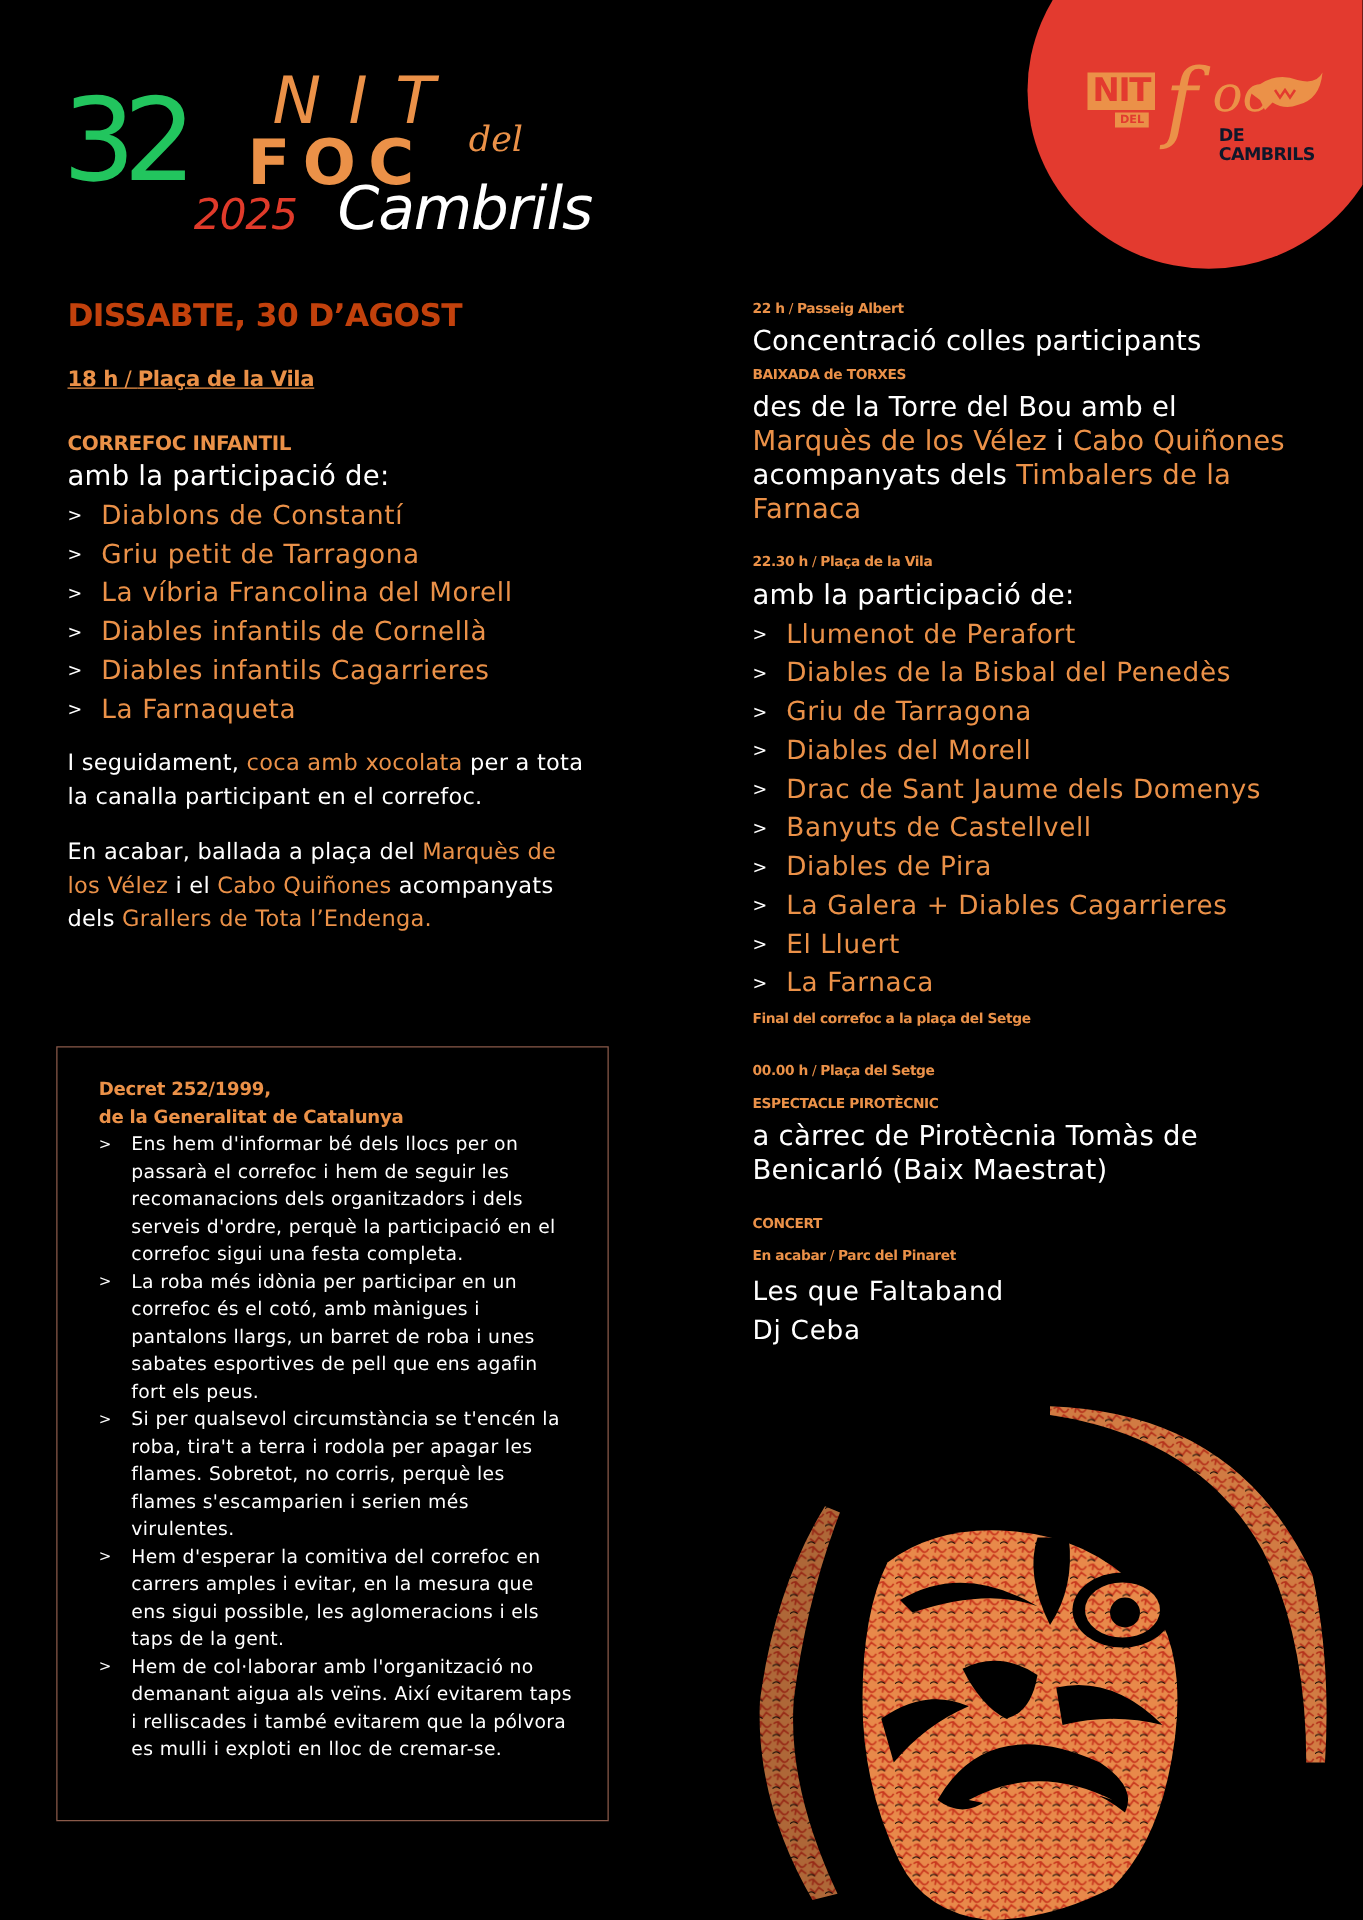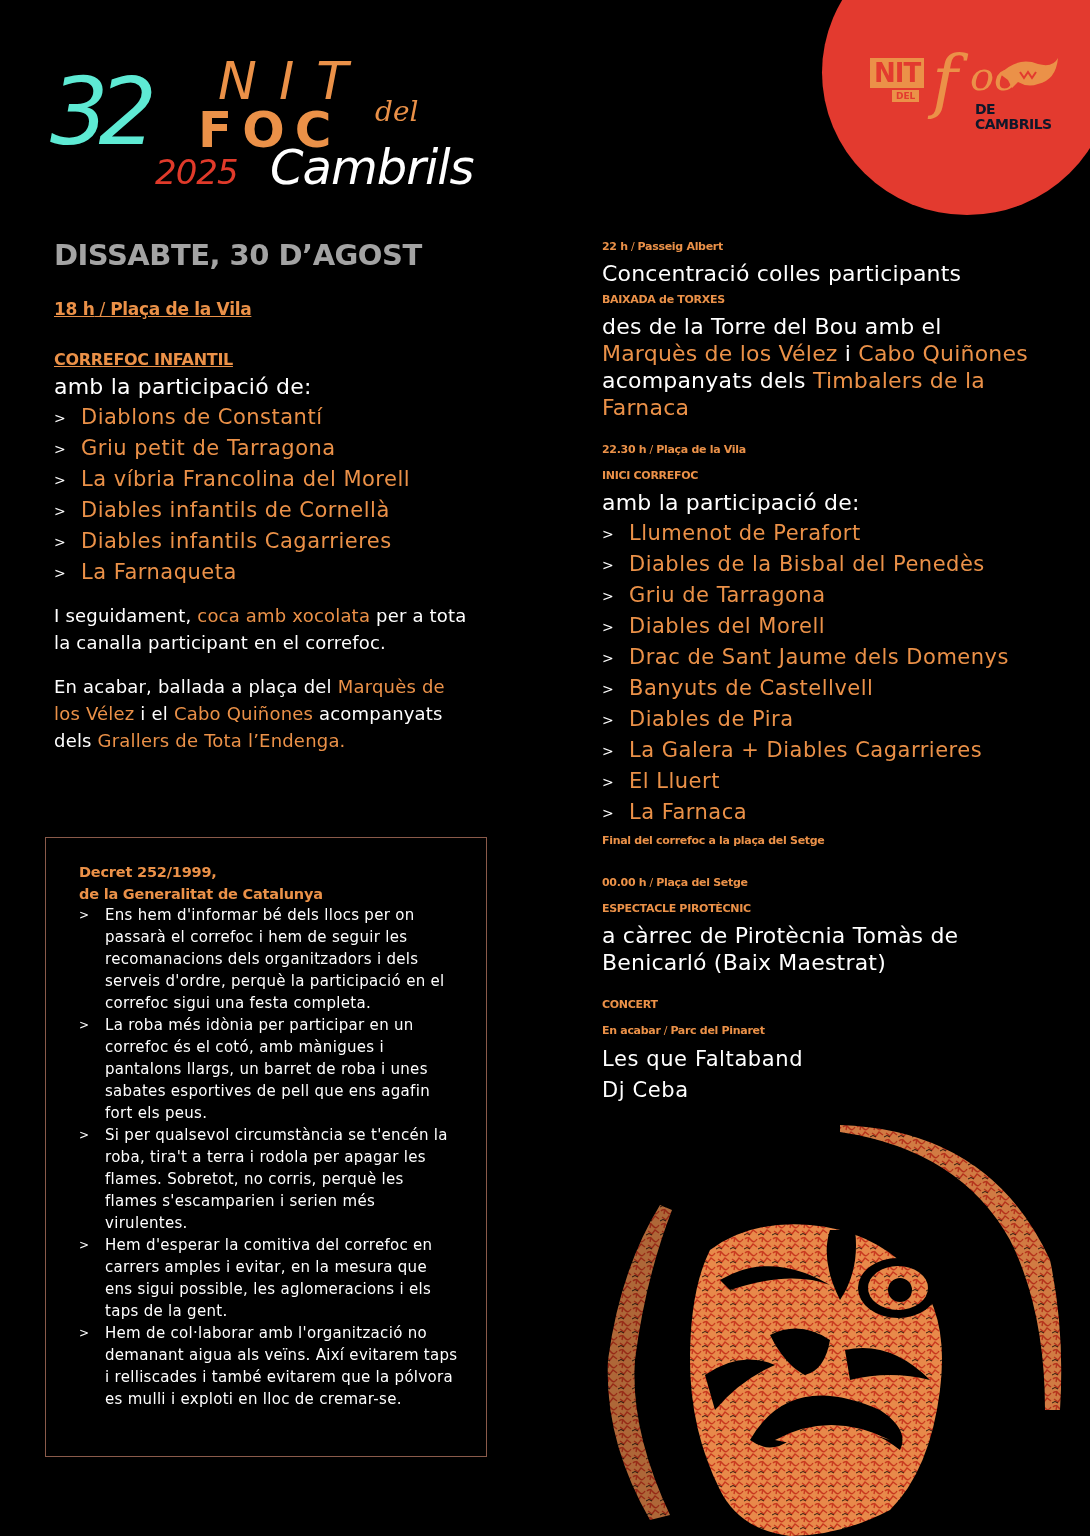--- a/index.html
+++ b/index.html
@@ -5,42 +5,42 @@
   html, body { margin:0; padding:0; }
   body {
     width:1090px; height:1536px; background:#000; position:relative; overflow:hidden;
     font-family: "DejaVu Sans", sans-serif; color:#fff;
   }
   .abs { position:absolute; }
   .orange { color:#EB9148; }
 
   
   #logo { left:50px; top:55px; width:400px; height:145px; }
-  #logo .n32 { position:absolute; left:0; top:12px; font-family:"DejaVu Sans", sans-serif; font-size:92px; color:#5eead4; font-style:italic; letter-spacing:-10px; line-height:1; }
+  #logo .n32 { position:absolute; left:0; top:12px; font-family:"DejaVu Sans", sans-serif; font-size:92px; color:#22c55e; letter-spacing:-10px; line-height:1; }
   #logo .nit { position:absolute; left:168px; top:0; font-size:52px; color:#EB9148; letter-spacing:22px; line-height:1; font-style:italic; }
   #logo .foc { position:absolute; left:148px; top:50px; font-size:50px; color:#EB9148; letter-spacing:10px; line-height:1; font-weight:bold; }
   #logo .del { position:absolute; left:325px; top:40px; font-size:28px; color:#EB9148; font-style:italic; font-family:"DejaVu Serif", serif; }
   #logo .year { position:absolute; left:105px; top:100px; font-size:34px; color:#E03A2A; font-style:italic; letter-spacing:-1px; line-height:1; }
   #logo .city { position:absolute; left:220px; top:88px; font-size:48px; color:#fff; font-style:italic; line-height:1; letter-spacing:-1px; }
 
   
   #circle { left:822px; top:-70px; width:290px; height:285px; border-radius:50%; background:#E33A2F; }
   #circle .inner { position:absolute; left:48px; top:120px; width:180px; height:110px; }
   #circle .nitbox { position:absolute; left:0; top:8px; background:#EB9148; color:#E33A2F; font-weight:bold; font-size:26px; padding:0 4px; line-height:30px; letter-spacing:-1px; }
   #circle .delbox { position:absolute; left:22px; top:40px; background:#EB9148; color:#E33A2F; font-weight:bold; font-size:9px; padding:1px 4px; }
   #circle .f { position:absolute; left:62px; top:-4px; font-family:"DejaVu Serif", serif; font-style:italic; font-size:70px; color:#EB9148; line-height:1; }
   #circle .oc { position:absolute; left:100px; top:6px; font-family:"DejaVu Serif", serif; font-style:italic; font-size:40px; color:#EB9148; line-height:1; }
   #circle .de { position:absolute; left:105px; top:52px; font-weight:bold; font-size:14px; color:#0f172a; line-height:15px; letter-spacing:-0.5px; }
 
   
   #left { left:54px; top:238px; width:420px; }
-  .day { font-size:29px; font-weight:bold; color:#a3a3a3; letter-spacing:-0.5px; margin:0 0 27px 0; }
+  .day { font-size:25px; font-weight:bold; color:#c2410c; letter-spacing:-0.5px; margin:0 0 27px 0; }
   .time { font-size:17px; font-weight:bold; color:#EB9148; margin:0 0 28px 0; letter-spacing:-0.3px;text-decoration:underline; }
   .time .sep { font-weight:normal; }
-  .evtitle { font-size:16px; font-weight:bold; color:#EB9148; line-height:26px; letter-spacing:-0.3px;text-decoration:underline; }
+  .evtitle { font-size:16px; font-weight:bold; color:#EB9148; line-height:26px; letter-spacing:-0.3px; }
   .body { font-size:22px; line-height:27px; color:#fff; letter-spacing:0.2px; }
   ul.groups { list-style:none; margin:2px 0 0 0; padding:0; }
   ul.groups li { font-size:21px; line-height:31px; color:#EB9148; letter-spacing:0.5px; position:relative; padding-left:27px; }
   ul.groups li .chev { position:absolute; left:0; top:1px; color:#fff; font-size:14px; }
   .para { font-size:18px; line-height:27px; color:#fff; margin:14px 0 0 0; letter-spacing:0.2px; }
 
   
   #decree { left:45px; top:837px; width:442px; height:620px; border:1.5px solid #8a5a4a; box-sizing:border-box; }
   #decree .head { position:absolute; left:33px; top:23px; font-size:14.5px; font-weight:bold; color:#EB9148; line-height:22px; letter-spacing:-0.2px; }
   #decree ul { list-style:none; position:absolute; left:33px; top:66px; margin:0; padding:0; width:380px; }
@@ -130,21 +130,20 @@
     <div class="body">Concentració colles participants</div>
     <div class="rtime">BAIXADA de TORXES</div>
     <div class="body">
       <span>des de la Torre del Bou amb el </span><span class="orange">Marquès de los Vélez</span><span> i </span><span class="orange">Cabo Quiñones</span><span> acompanyats dels </span><span class="orange">Timbalers de la Farnaca</span>
     </div>
   </div>
   <div class="rgap"></div>
 
   <div>
     <div class="rtime"><span>22.30 h</span><span class="sep"> / </span><span>Plaça de la Vila</span></div>
-    <div class="rtime">INICI CORREFOC</div>
     <div class="body">amb la participació de:</div>
     <ul class="groups">
       <li><span class="chev">&gt;</span><span>Llumenot de Perafort</span></li>
       <li><span class="chev">&gt;</span><span>Diables de la Bisbal del Penedès</span></li>
       <li><span class="chev">&gt;</span><span>Griu de Tarragona</span></li>
       <li><span class="chev">&gt;</span><span>Diables del Morell</span></li>
       <li><span class="chev">&gt;</span><span>Drac de Sant Jaume dels Domenys</span></li>
       <li><span class="chev">&gt;</span><span>Banyuts de Castellvell</span></li>
       <li><span class="chev">&gt;</span><span>Diables de Pira</span></li>
       <li><span class="chev">&gt;</span><span>La Galera + Diables Cagarrieres</span></li>

